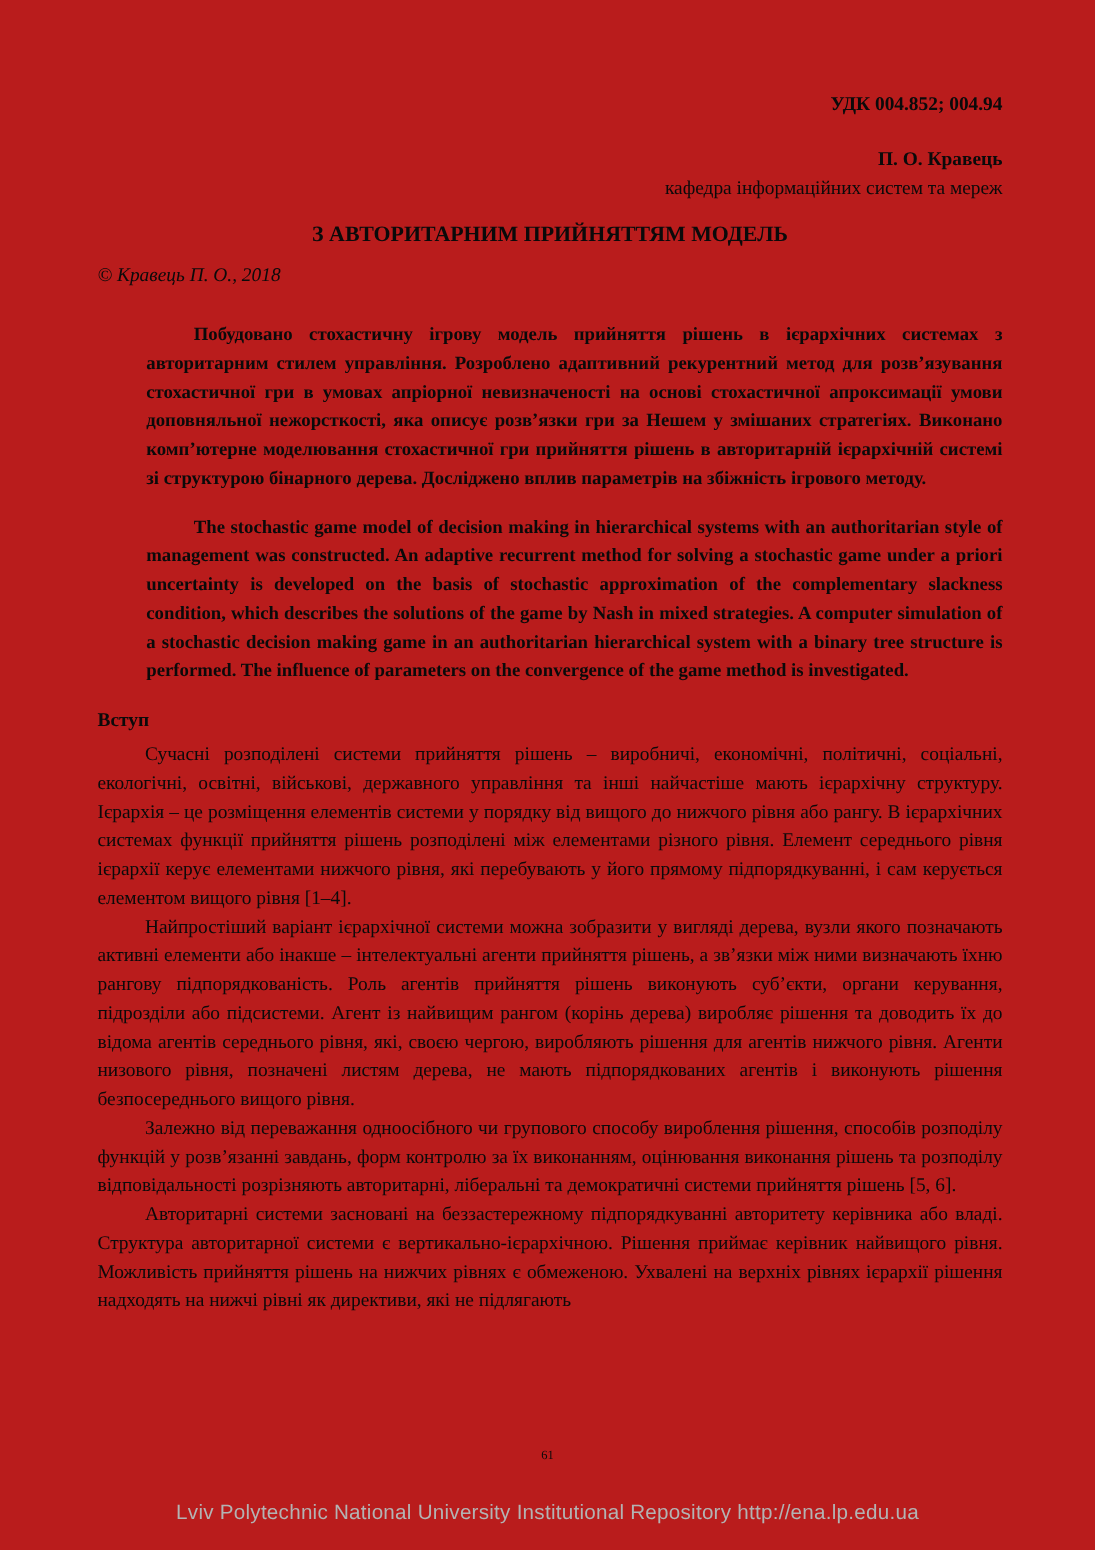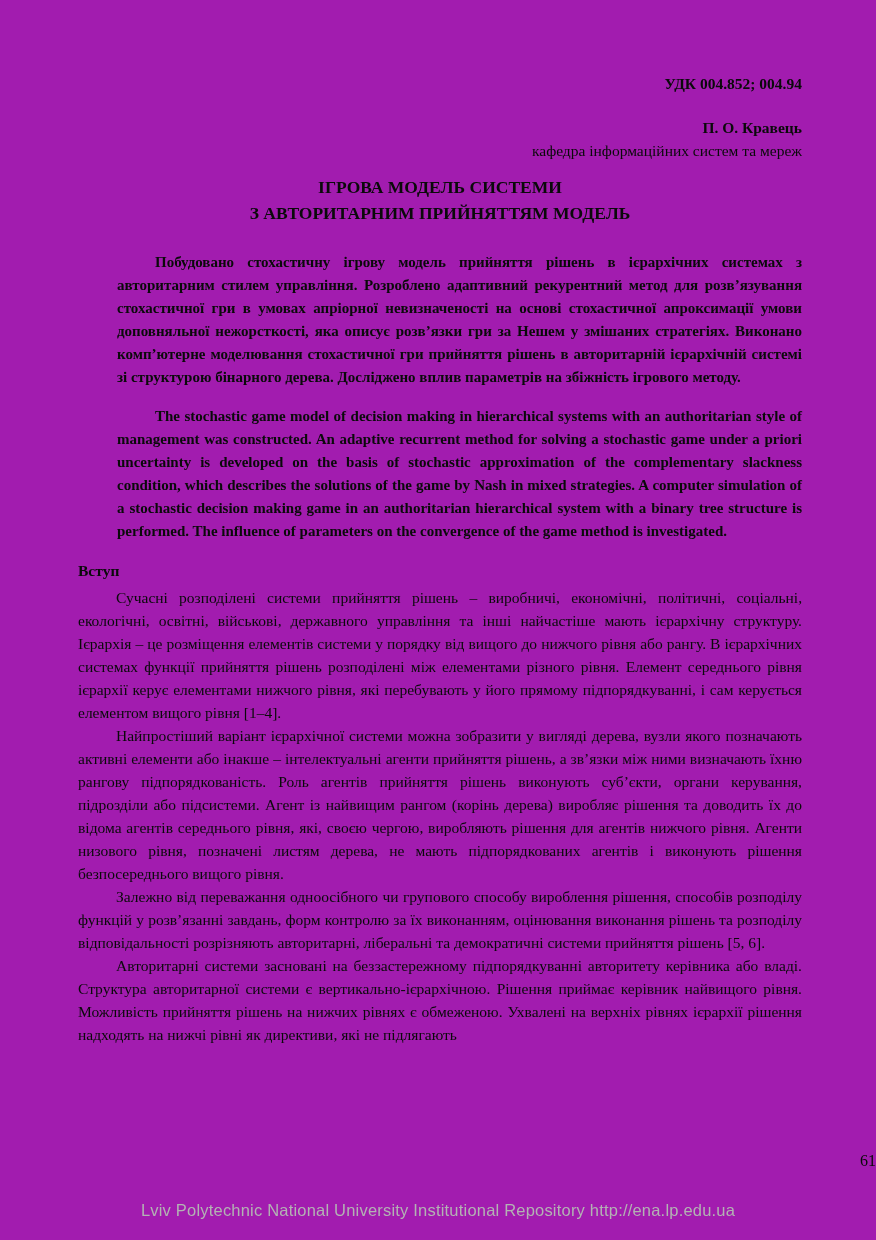--- a/index.html
+++ b/index.html
@@ -1,20 +1,20 @@
 <!DOCTYPE html>
 <html><head>
 <meta charset="utf-8">
 <style>
   html, body { margin: 0; padding: 0; background: #ffffff; }
   .sheet {
     position: relative;
     width: 876px;
     height: 1240px;
-    background: #a21caf;
+    background: #b91c1c;
     font-family: "Liberation Serif", serif;
     color: #0a0a0a;
     overflow: hidden;
     box-sizing: border-box;
   }
   .content {
     position: absolute;
     top: 72px;
     left: 78px;
     right: 74px;
@@ -63,22 +63,22 @@
     margin: 0;
     text-align: justify;
     text-indent: 38px;
   }
   .body-block { margin-top: 4px; }
   .page-number {
     position: absolute;
     bottom: 70px;
     left: 0;
     width: 100%;
-    text-align: right;
-    font-size: 16px;
+    text-align: center;
+    font-size: 10px;
     font-family: "Liberation Serif", serif;
   }
   .repo-footer {
     position: absolute;
     bottom: 20px;
     left: 0;
     width: 100%;
     text-align: center;
     font-family: "Liberation Sans", sans-serif;
     font-size: 16.5px;
@@ -91,24 +91,24 @@
 
 <div class="sheet">
   <div class="content">
 
     <div class="udc">УДК 004.852; 004.94</div>
 
     <div class="author">П. О. Кравець</div>
     <div class="affil">кафедра інформаційних систем та мереж</div>
 
     <div class="title">
-      <div>ІГРОВА МОДЕЛЬ СИСТЕМИ</div>
       <div>З АВТОРИТАРНИМ ПРИЙНЯТТЯМ МОДЕЛЬ</div>
     </div>
 
+    <div class="copyright">© Кравець П. О., 2018</div>
 
     <div class="abstract-block abstract-uk-wrap">
       <p class="abstract-para">Побудовано стохастичну ігрову модель прийняття рішень в ієрархічних системах з авторитарним стилем управління. Розроблено адаптивний рекурентний метод для розв’язування стохастичної гри в умовах апріорної невизначеності на основі стохастичної апроксимації умови доповняльної нежорсткості, яка описує розв’язки гри за Нешем у змішаних стратегіях. Виконано комп’ютерне моделювання стохастичної гри прийняття рішень в авторитарній ієрархічній системі зі структурою бінарного дерева. Досліджено вплив параметрів на збіжність ігрового методу.</p>
     </div>
 
     <div class="abstract-block abstract-en-wrap">
       <p class="abstract-para">The stochastic game model of decision making in hierarchical systems with an authoritarian style of management was constructed. An adaptive recurrent method for solving a stochastic game under a priori uncertainty is developed on the basis of stochastic approximation of the complementary slackness condition, which describes the solutions of the game by Nash in mixed strategies. A computer simulation of a stochastic decision making game in an authoritarian hierarchical system with a binary tree structure is performed. The influence of parameters on the convergence of the game method is investigated.</p>
     </div>
 
     <div class="section-heading">Вступ</div>

